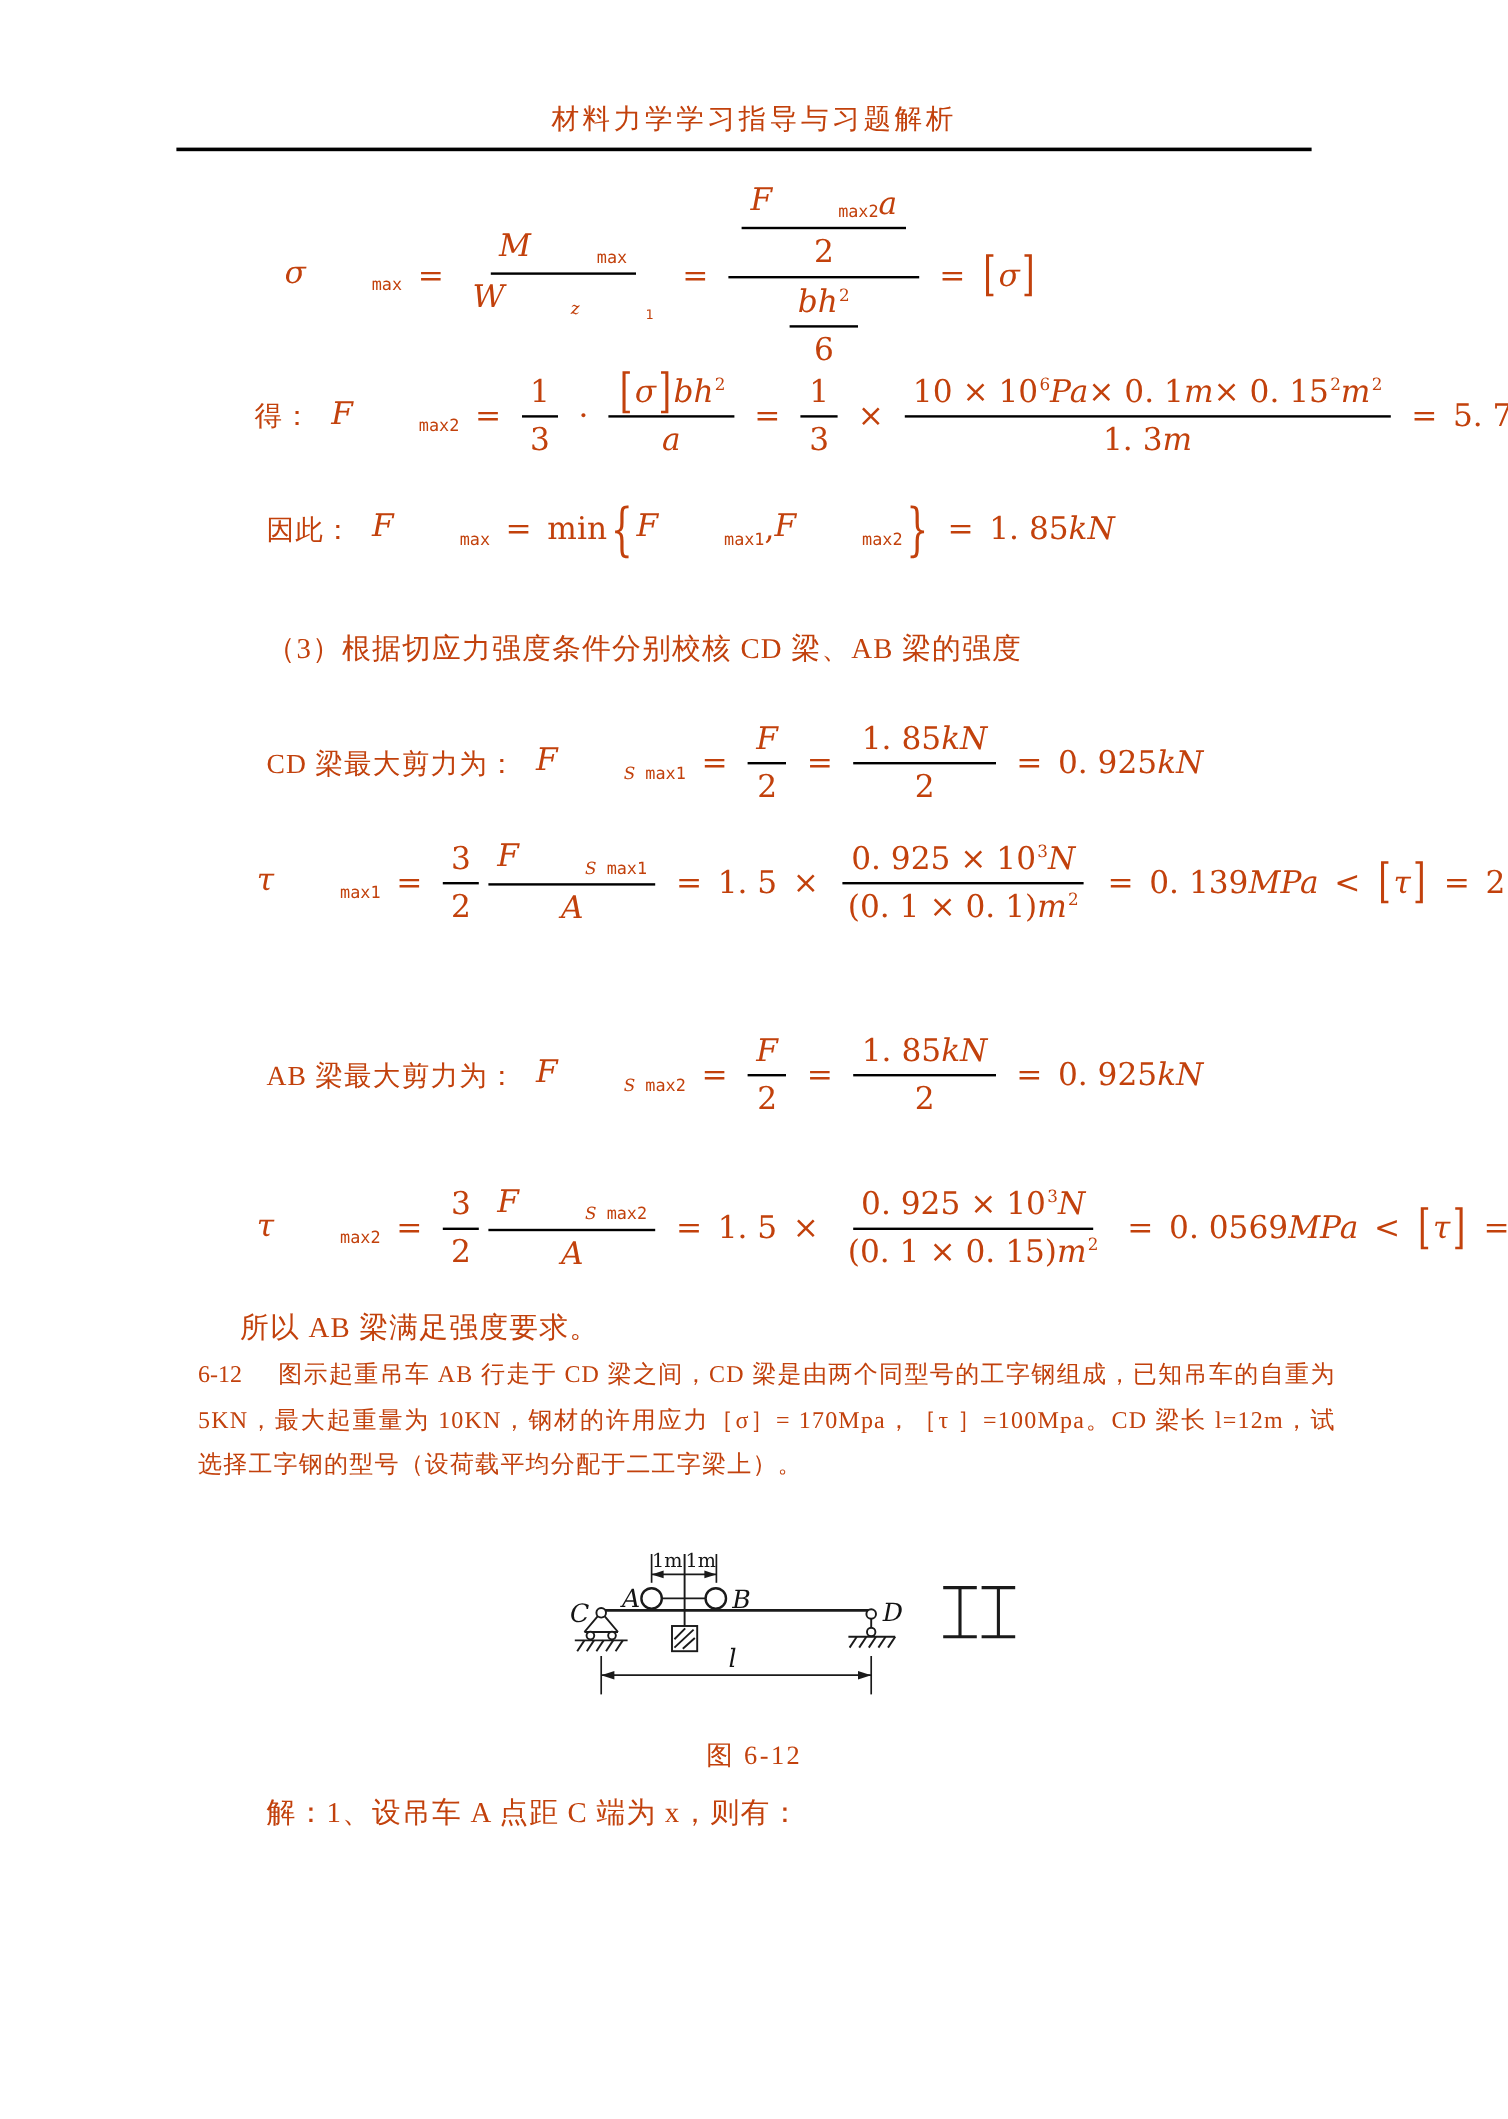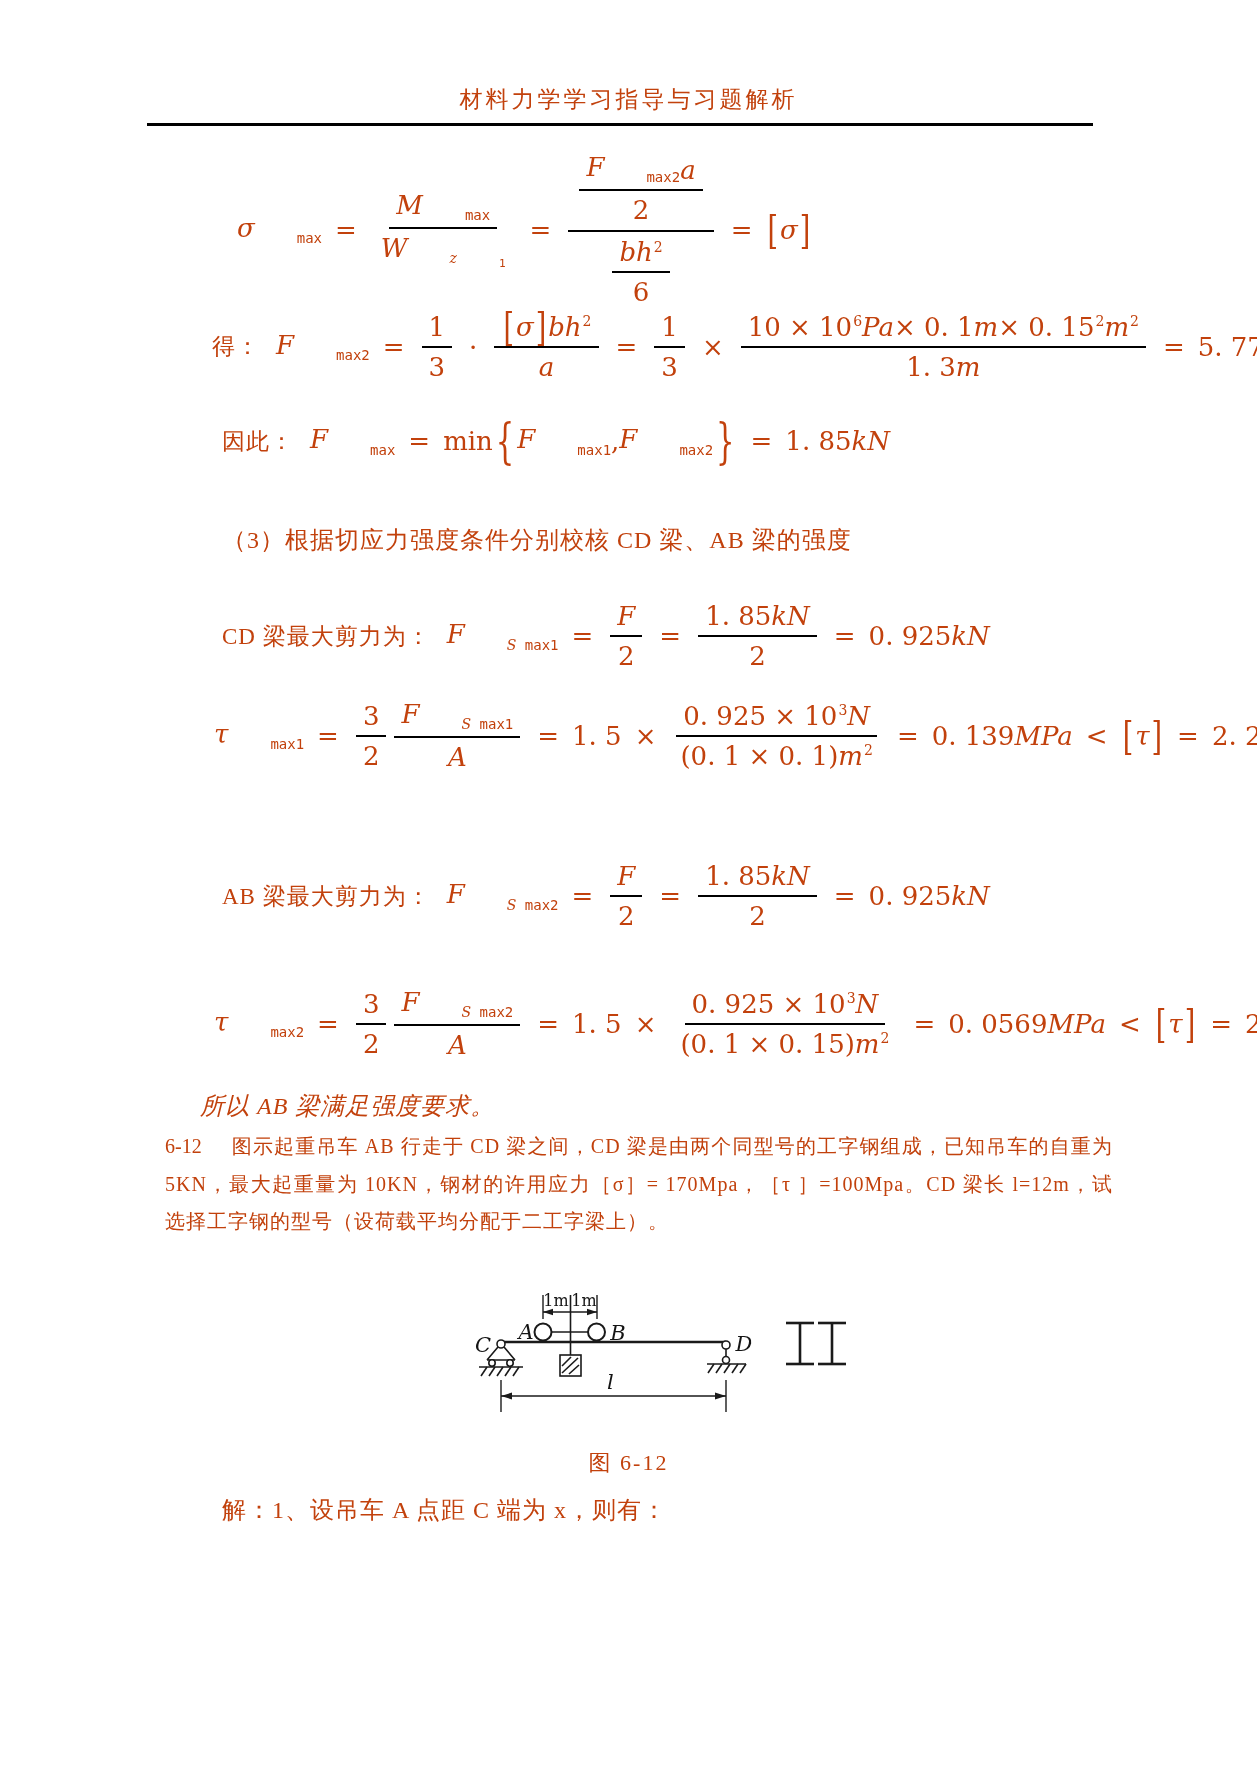--- a/index.html
+++ b/index.html
@@ -27,21 +27,21 @@
   .fm .i{font-style:italic; font-family:"DejaVu Serif",serif;}
   .fm .r{font-family:"DejaVu Serif",serif;}
   .fm .m{font-family:"DejaVu Sans Mono",monospace;}
   .fm .op{margin:0 13px; font-family:"DejaVu Serif",serif;}
   .fm .bk{display:inline-block; transform:scaleY(1.45); font-size:27px; margin:0 2px; font-family:"DejaVu Serif",serif;}
   .fm .bc{display:inline-block; transform:scaleY(1.65); font-size:29px; margin:0 3px; font-family:"DejaVu Serif",serif;}
   .frac{display:inline-flex; flex-direction:column; align-items:center; margin:0 4px; vertical-align:middle;}
   .fn{display:flex; align-items:flex-end; justify-content:center; padding:1px 7px 4px; border-bottom:2px solid #000;}
   .fd{display:flex; align-items:flex-start; justify-content:center; padding:4px 7px 1px;}
   sup.sp{font-size:14px; font-style:normal; font-family:"DejaVu Serif",serif; vertical-align:super; margin-left:1px;}
-  sub.sb{font-size:14px; font-style:normal; font-family:"DejaVu Sans Mono",monospace; vertical-align:sub; margin-left:2px;padding-left:40px;}
+  sub.sb{font-size:14px; font-style:normal; font-family:"DejaVu Sans Mono",monospace; vertical-align:sub; margin-left:15px;padding-left:40px;}
   sub.sb sub.sb{font-size:11px;}
   
   svg.fig{overflow:visible;}
   svg.fig line, svg.fig path, svg.fig polyline{stroke:#1a1a1a; fill:none;}
   svg.fig circle{stroke:#1a1a1a; fill:#fff;}
   svg.fig rect{stroke:#1a1a1a; fill:#fff;}
   svg.fig polygon{fill:#1a1a1a; stroke:none;}
   svg.fig text{fill:#141414; font-family:"DejaVu Serif",serif;}
   .lbl{font-size:21px; font-style:italic;}
   .dimtext{font-size:16px;}
@@ -301,21 +301,21 @@
       <span class="i">MPa</span>
       <span class="op">&lt;</span>
       <span class="bk">[</span>
       <span class="i">τ</span>
       <span class="bk">]</span>
       <span class="op">=</span>
       <span class="r">2. 2</span>
       <span class="i">MPa</span>
     </div>
 
-  <div class="abs cn" style="left:200px; top:1090px;font-style:italic;">所以 AB 梁满足强度要求。</div>
+  <div class="abs cn" style="left:200px; top:1090px;">所以 AB 梁满足强度要求。</div>
 
   <div class="abs para">
     <span class="pnum">6-12</span><span>图示起重吊车 AB 行走于 CD 梁之间，CD 梁是由两个同型号的工字钢组成，已知吊车的自重为 5KN，最大起重量为 10KN，钢材的许用应力［σ］= 170Mpa，［τ ］=100Mpa。CD 梁长 l=12m，试选择工字钢的型号（设荷载平均分配于二工字梁上）。</span>
   </div>
 
   <svg class="abs fig" style="left:455px; top:1275px;" width="400" height="150" viewBox="0 0 400 150">
 
     <line x1="46" y1="67" x2="271" y2="67" stroke-width="2.4"></line>
 
     <g stroke-width="1.6">

